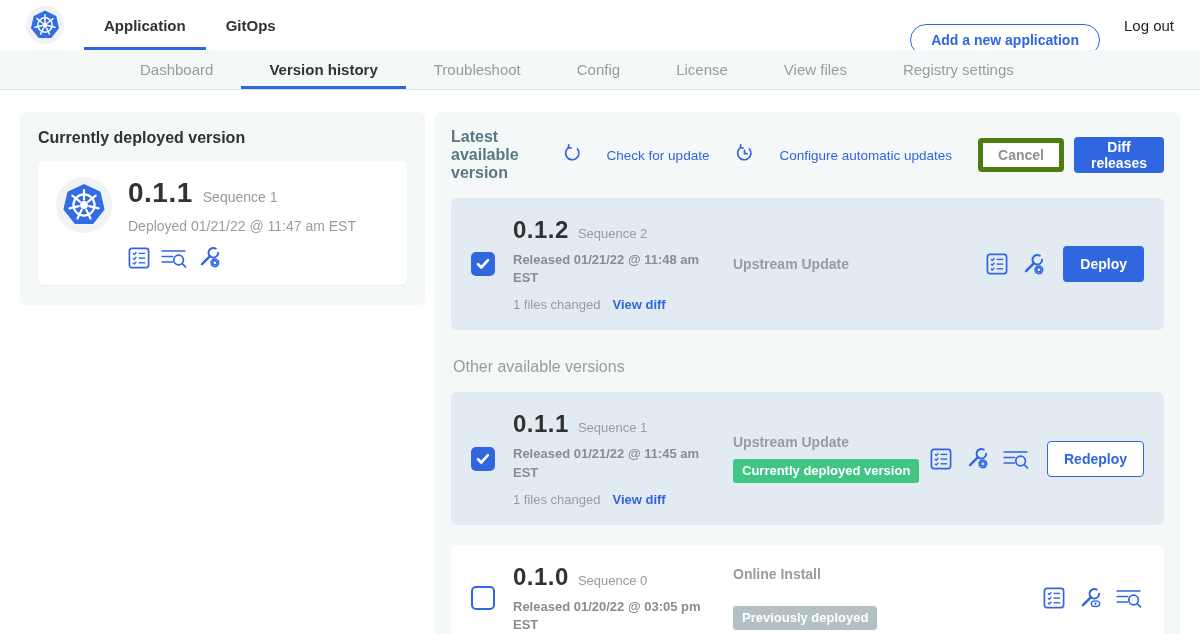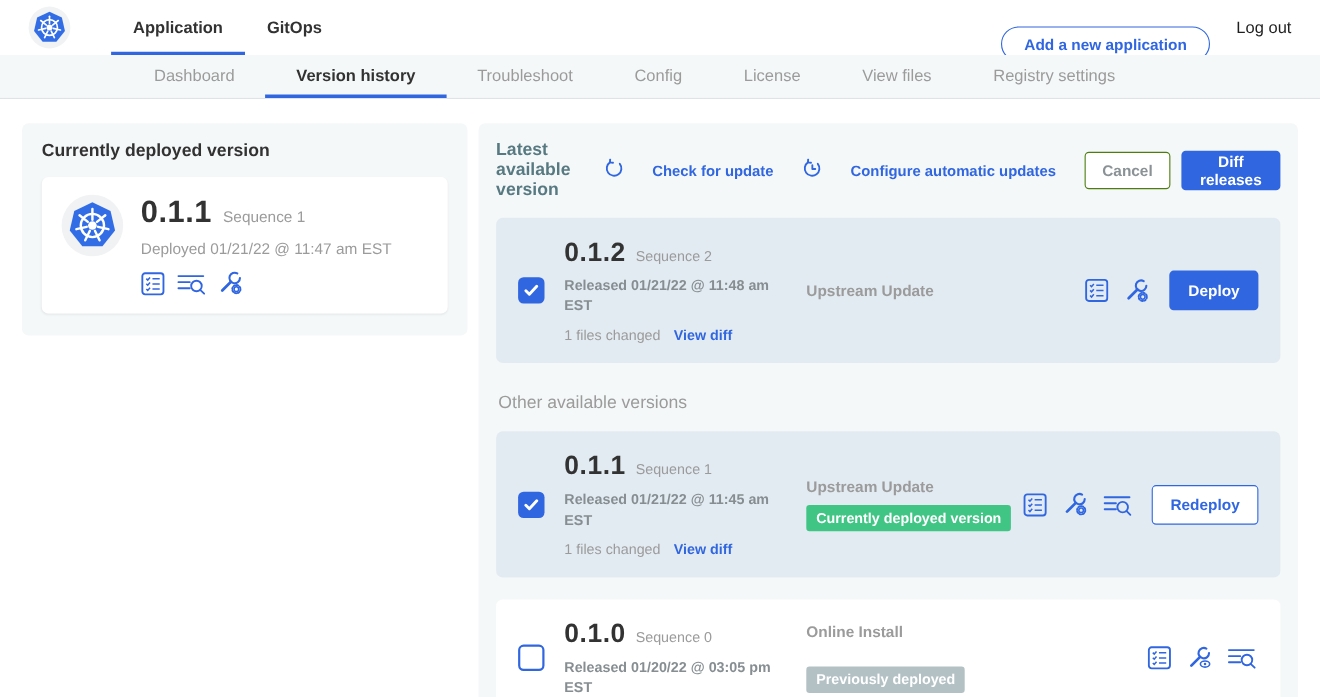--- a/index.html
+++ b/index.html
@@ -6,21 +6,21 @@
     --blue:#3066E0; --logo-blue:#326DE6; --dark:#323232; --gray:#9B9B9B;
     --gray-mid:#868E92; --slate:#577981; --panel:#F5F8F9; --sel:#E3EBF2;
     --green:#41C585; --badge-gray:#B3C1C5; --border:#DDE3E6;
   }
   *{box-sizing:border-box; margin:0; padding:0;}
   html,body{width:1200px; height:634px; overflow:hidden;}
   body{font-family:"Liberation Sans", sans-serif; background:#fff; color:var(--dark);}
   .app{width:1200px; height:634px; display:flex; flex-direction:column;}
 
   
-  .topnav{height:50px; display:flex; align-items:center; padding:0 26px; background:#fff; flex:none;gap:17px;}
+  .topnav{height:50px; display:flex; align-items:center; padding:0 26px; background:#fff; flex:none;}
   .logo-circle{width:38px; height:38px; border-radius:50%; background:#F0F2F4; display:flex; align-items:center; justify-content:center; margin-right:20px; flex:none;}
   .logo-circle svg{display:block;}
   .top-tabs{display:flex; height:50px;}
   .top-tab{height:50px; display:flex; align-items:center; padding:0 20px; font-size:15px; font-weight:700; color:var(--dark); cursor:pointer;}
   .top-tab.active{box-shadow:inset 0 -3px 0 var(--blue);}
   .topnav-right{margin-left:auto; display:flex; align-items:center; gap:24px;}
   .add-app-btn{height:32px; padding:0 20px; border-radius:16px; border:1.5px solid var(--blue); background:#fff; color:var(--blue); font-family:inherit; font-size:14px; font-weight:700; cursor:pointer;margin-top:29px;}
   .logout{font-size:15px; color:#1f1f1f; cursor:pointer;}
 
   
@@ -40,23 +40,23 @@
   .ver-num-big{font-size:28px; font-weight:700; color:var(--dark); letter-spacing:.5px;}
   .seq{font-size:14px; color:var(--gray); margin-left:10px;}
   .deployed-date{font-size:14px; color:var(--gray); margin-top:9px;}
   .icon-row{display:flex; align-items:center; gap:11px; margin-top:12px;}
   .icon-row svg, .row-icons svg{display:block; cursor:pointer;}
 
   
   .available-panel{flex:1; background:var(--panel); border-radius:6px; padding:16px 16px 18px;}
   .avail-header{display:flex; align-items:center;}
   .avail-header h2{font-size:16px; font-weight:700; color:var(--slate); margin-right:14px;}
-  .hdr-link{display:flex; align-items:center; gap:25px; color:var(--blue); font-size:13.5px; font-weight:700; cursor:pointer; margin-right:26px; white-space:nowrap;}
+  .hdr-link{display:flex; align-items:center; gap:25px; color:var(--blue); font-size:13.5px; font-weight:400; cursor:pointer; margin-right:26px; white-space:nowrap;}
   .hdr-spacer{flex:1;}
-  .cancel-btn{height:34px; padding:0 15px; border-radius:4px; border:1px solid #4d7c0f; background:#fff; color:#8B9296; font-family:inherit; font-size:14px; font-weight:700; cursor:pointer; margin-right:10px;}
+  .cancel-btn{height:34px; padding:0 15px; border-radius:4px; border:5px solid #4d7c0f; background:#fff; color:#8B9296; font-family:inherit; font-size:14px; font-weight:700; cursor:pointer; margin-right:10px;}
   .primary-btn{height:36px; padding:0 17px; border-radius:4px; border:none; background:var(--blue); color:#fff; font-family:inherit; font-size:14px; font-weight:700; cursor:pointer;}
   .outline-btn{height:36px; padding:0 16px; border-radius:4px; border:1px solid var(--blue); background:#fff; color:var(--blue); font-family:inherit; font-size:14px; font-weight:700; cursor:pointer;}
 
   .ver-row{display:flex; align-items:center; border-radius:6px; padding:18px 20px; min-height:120px;}
   .ver-row.selected{background:var(--sel);}
   .ver-row.plain{background:#fff; min-height:96px;}
   .ver-row + .ver-row{margin-top:20px;}
   .first-row{margin-top:16px;}
   .other-title{font-size:16px; font-weight:400; color:var(--gray); margin:28px 2px 16px;}
 

